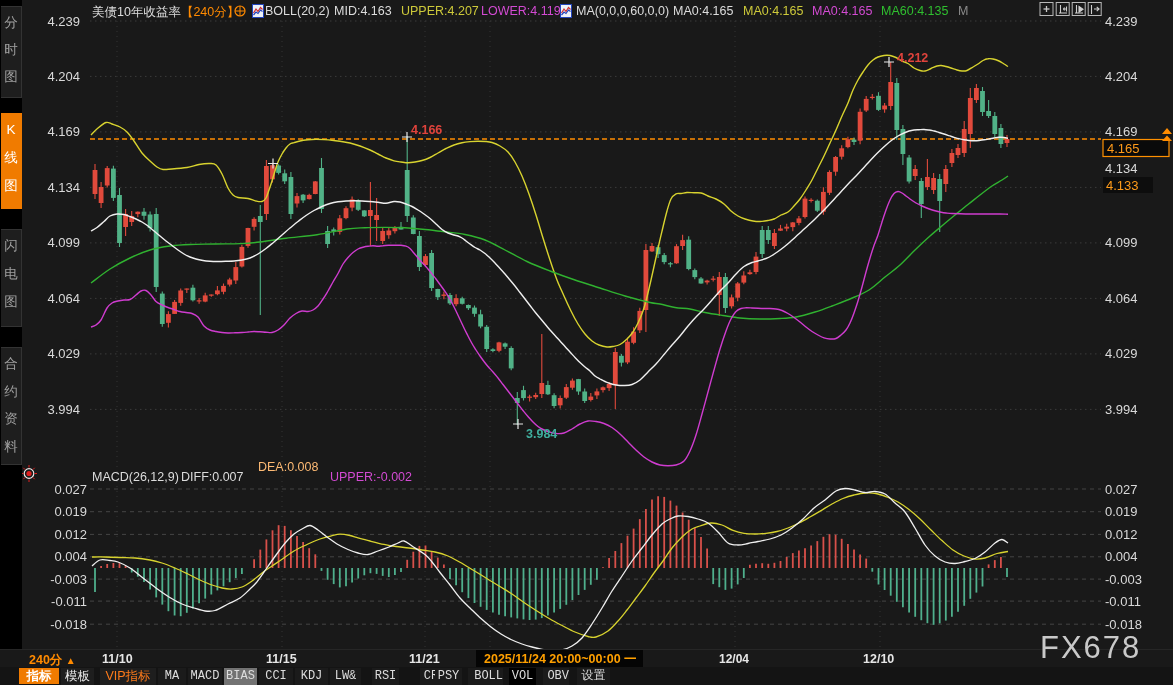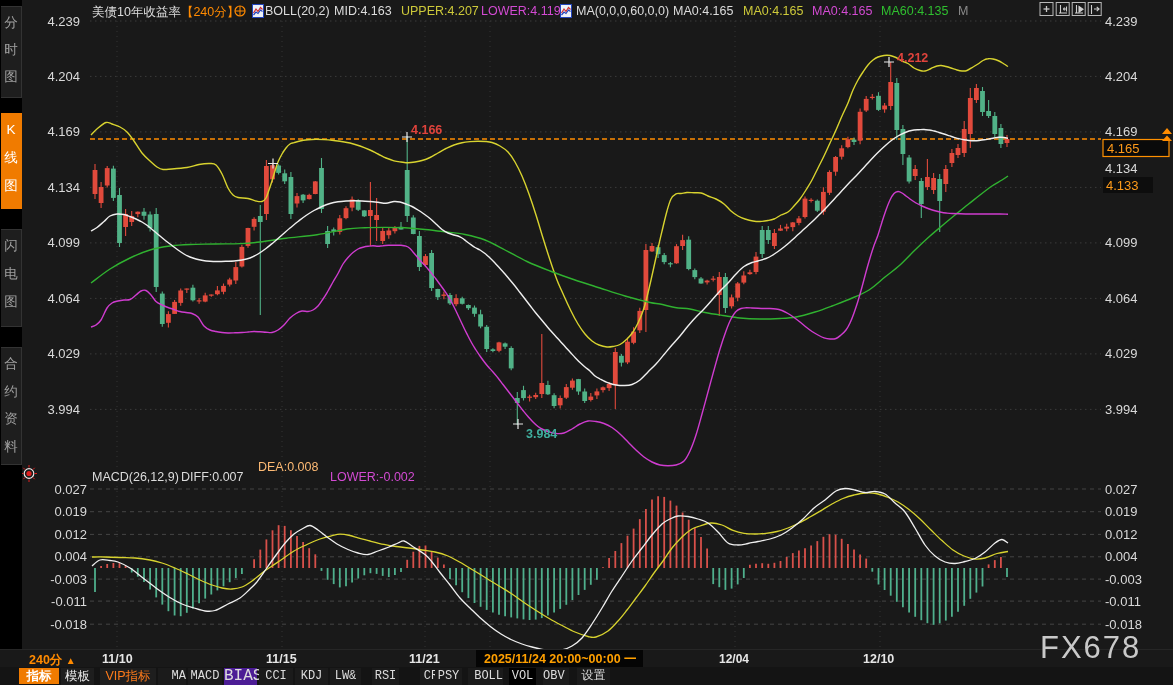--- a/index.html
+++ b/index.html
@@ -590,41 +590,41 @@
 <div class="abs hdr" style="left:576px">MA(0,0,0,60,0,0)</div>
 <div class="abs hdr" style="left:673px">MA0:4.165</div>
 <div class="abs hdr" style="left:743px;color:#cdc93a">MA0:4.165</div>
 <div class="abs hdr" style="left:812px;color:#d24ad2">MA0:4.165</div>
 <div class="abs hdr" style="left:881px;color:#2fbf2f">MA60:4.135</div>
 <div class="abs hdr" style="left:958px;color:#8a8a8a">M</div>
 
 <div class="abs hdr" style="left:92px;top:470px">MACD(26,12,9)</div>
 <div class="abs hdr" style="left:181px;top:470px">DIFF:0.007</div>
 <div class="abs hdr" style="left:258px;top:460px;color:#fdba74">DEA:0.008</div>
-<div class="abs hdr" style="left:330px;top:470px;color:#d24ad2">LOWER:-0.002</div>
+<div class="abs hdr" style="left:330px;top:470px;color:#d24ad2">UPPER:-0.002</div>
 
 <div class="brow" style="top:649px;height:18px;background:#191919;border-top:1px solid #262626"></div>
 <div class="abs" style="left:29px;top:652px;color:#ff8a00;font-size:12.5px;font-weight:bold">240分 <span style="font-size:10px">▲</span></div>
 <div class="abs" style="left:102px;top:652px;color:#e6e6e6;font-size:12.5px;font-weight:bold">11/10</div>
 <div class="abs" style="left:266px;top:652px;color:#e6e6e6;font-size:12.5px;font-weight:bold">11/15</div>
 <div class="abs" style="left:409px;top:652px;color:#e6e6e6;font-size:12.5px;font-weight:bold">11/21</div>
 <div class="abs" style="left:476px;top:650px;width:167px;height:17px;background:#050505;color:#ffa000;font-size:12.5px;font-weight:bold;padding:1px 0 0 8px">2025/11/24 20:00~00:00 一</div>
 <div class="abs" style="left:719px;top:652px;color:#e6e6e6;font-size:12px;font-weight:bold">12/04</div>
 <div class="abs" style="left:863px;top:652px;color:#e6e6e6;font-size:12.5px;font-weight:bold">12/10</div>
 <div class="abs" style="left:1040px;top:630px;color:#c9c9c9;font-size:31px;letter-spacing:2px">FX678</div>
 
 <div class="brow" style="top:667px;height:18px;background:#141414"></div>
 <div class="abs" style="left:19px;top:668px;width:40px;height:16px;background:#f07b00;color:#fff;font-size:12.5px;font-weight:bold;text-align:center;line-height:16px">指标</div>
 <div class="abs" style="left:61px;top:668px;width:33px;height:17px;background:#1e1e1e;color:#eee;font-size:12.5px;text-align:center;line-height:17px">模板</div>
 <div class="abs" style="left:100px;top:668px;width:56px;height:17px;background:#1e1e1e;color:#ff7b1a;font-size:12.5px;text-align:center;line-height:17px">VIP指标</div>
-<div class="abs" style="left:158px;top:668px;width:28px;height:17px;background:#1b1b1b;color:#ddd;font-size:12px;text-align:right;line-height:17px;font-family:'Liberation Mono',monospace">MA</div>
+<div class="abs" style="left:158px;top:668px;width:28px;height:17px;background:#1b1b1b;color:#ddd;font-size:12px;text-align:center;line-height:17px;font-family:'Liberation Mono',monospace">MA</div>
 <div class="abs" style="left:188px;top:668px;width:34px;height:17px;background:#1b1b1b;color:#ddd;font-size:12px;text-align:center;line-height:17px;font-family:'Liberation Mono',monospace">MACD</div>
-<div class="abs" style="left:224px;top:668px;width:33px;height:17px;background:#4c1d95;color:#ddd;font-size:16px;text-align:center;line-height:17px;font-family:'Liberation Mono',monospace">BIAS</div>
+<div class="abs" style="left:224px;top:668px;width:33px;height:17px;background:#737373;color:#ddd;font-size:12px;text-align:center;line-height:17px;font-family:'Liberation Mono',monospace">BIAS</div>
 <div class="abs" style="left:259px;top:668px;width:34px;height:17px;background:#1b1b1b;color:#ddd;font-size:12px;text-align:center;line-height:17px;font-family:'Liberation Mono',monospace">CCI</div>
 <div class="abs" style="left:295px;top:668px;width:33px;height:17px;background:#1b1b1b;color:#ddd;font-size:12px;text-align:center;line-height:17px;font-family:'Liberation Mono',monospace">KDJ</div>
 <div class="abs" style="left:330px;top:668px;width:31px;height:17px;background:#1b1b1b;color:#ddd;font-size:12px;text-align:center;line-height:17px;font-family:'Liberation Mono',monospace">LW&amp;</div>
 <div class="abs" style="left:372px;top:668px;width:27px;height:17px;background:#1b1b1b;color:#ddd;font-size:12px;text-align:center;line-height:17px;font-family:'Liberation Mono',monospace">RSI</div>
 <div class="abs" style="left:420px;top:668px;width:22px;height:17px;background:#1b1b1b;color:#ddd;font-size:12px;text-align:center;line-height:17px;font-family:'Liberation Mono',monospace">CR</div>
 <div class="abs" style="left:435px;top:668px;width:27px;height:17px;background:#1b1b1b;color:#ddd;font-size:12px;text-align:center;line-height:17px;font-family:'Liberation Mono',monospace">PSY</div>
 <div class="abs" style="left:468px;top:668px;width:35px;height:17px;background:#1b1b1b;color:#ddd;font-size:12px;text-align:right;line-height:17px;font-family:'Liberation Mono',monospace">BOLL</div>
 <div class="abs" style="left:509px;top:668px;width:27px;height:17px;background:#000000;color:#ddd;font-size:12px;text-align:center;line-height:17px;font-family:'Liberation Mono',monospace">VOL</div>
-<div class="abs" style="left:543px;top:668px;width:26px;height:17px;background:#1b1b1b;color:#ddd;font-size:12px;text-align:left;line-height:17px;font-family:'Liberation Mono',monospace">OBV</div>
+<div class="abs" style="left:543px;top:668px;width:26px;height:17px;background:#1b1b1b;color:#ddd;font-size:12px;text-align:right;line-height:17px;font-family:'Liberation Mono',monospace">OBV</div>
 <div class="abs" style="left:577px;top:668px;width:33px;height:34px;background:#1b1b1b;color:#ddd;font-size:12px;text-align:center;line-height:17px;font-family:'Liberation Mono',monospace">设置</div>
 
 </body></html>

